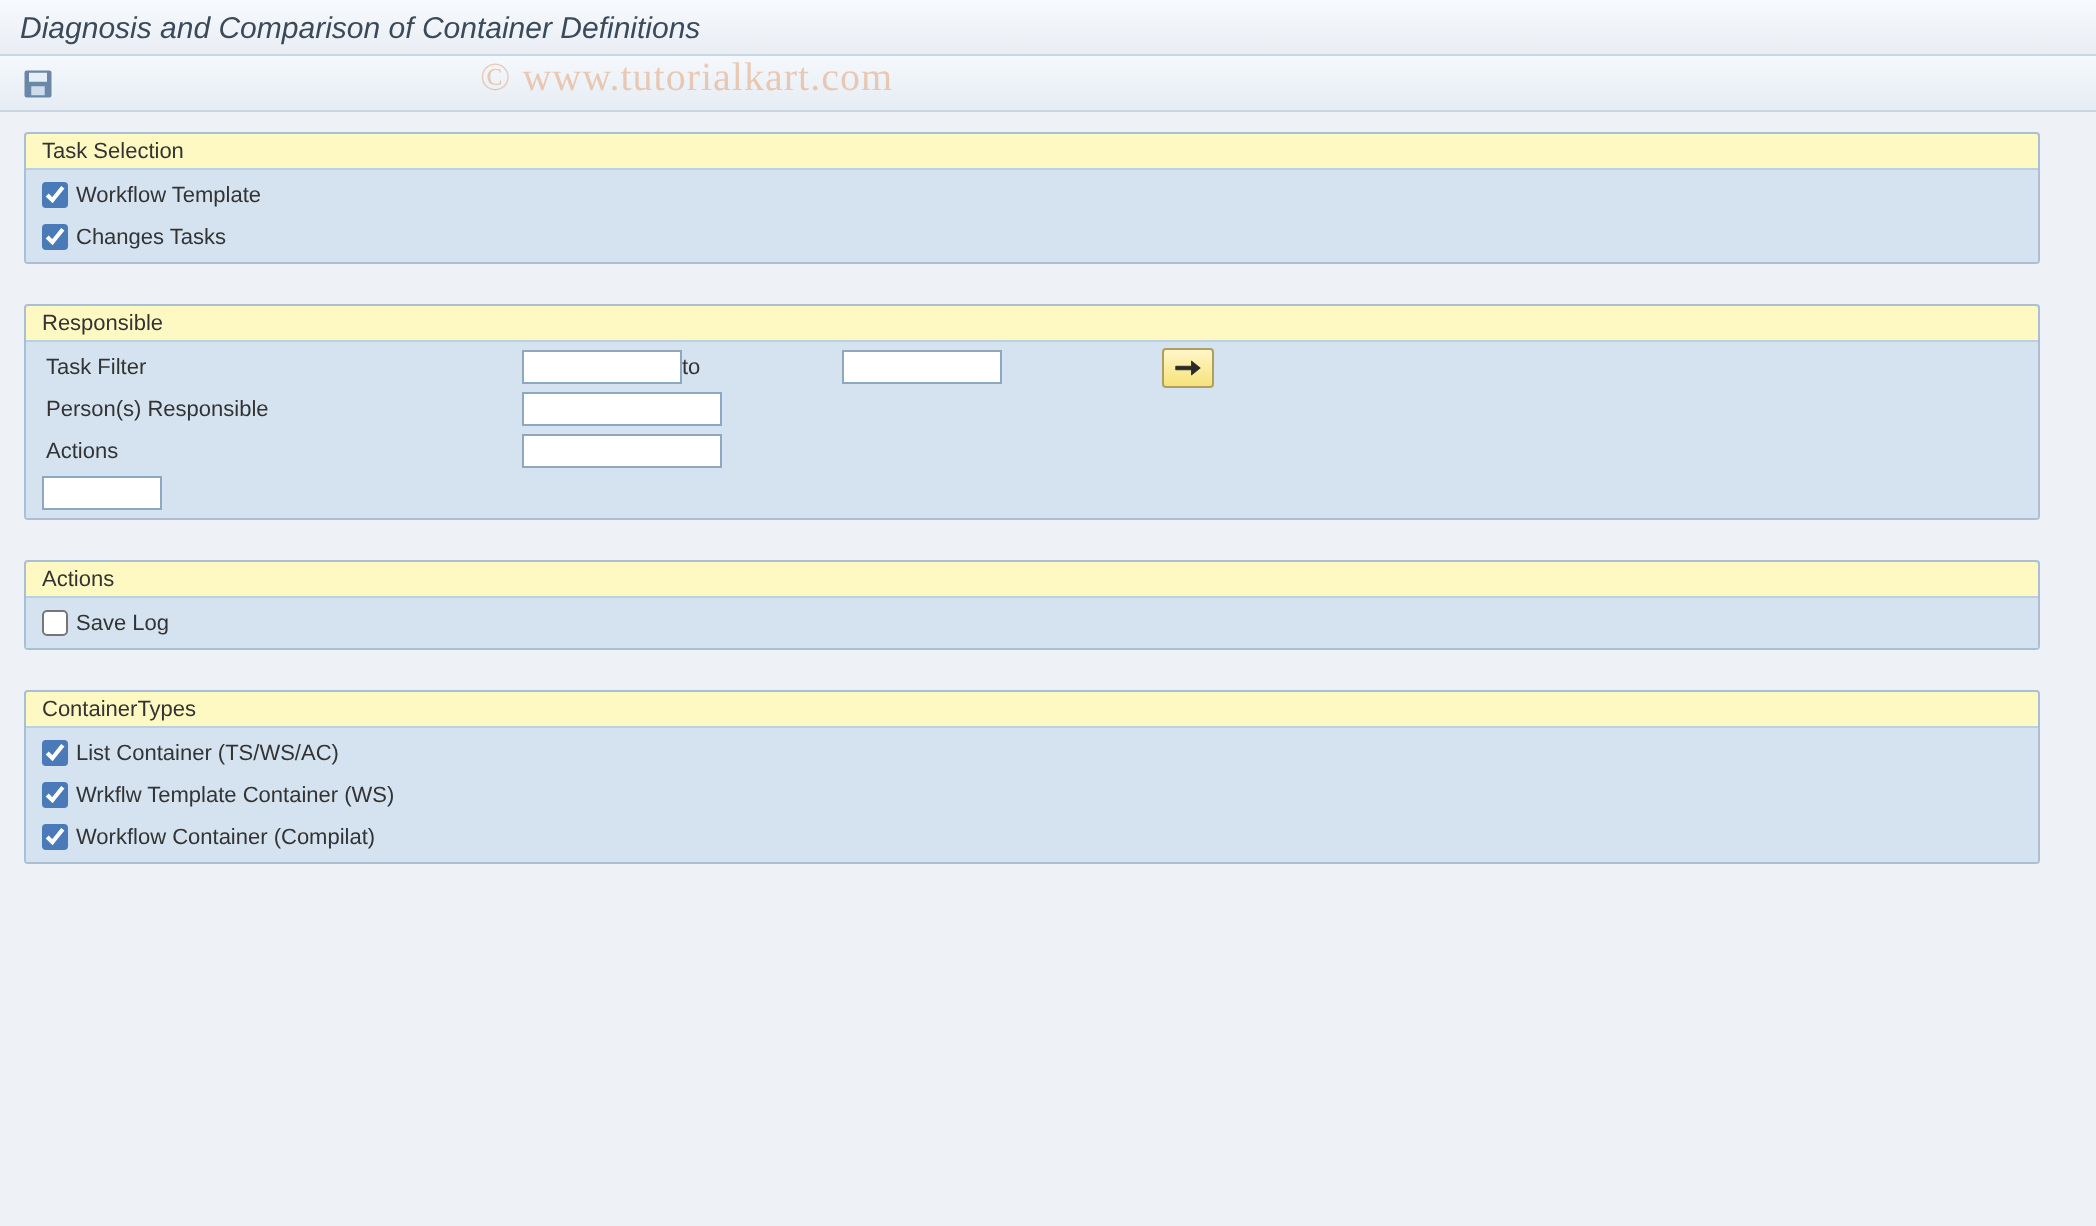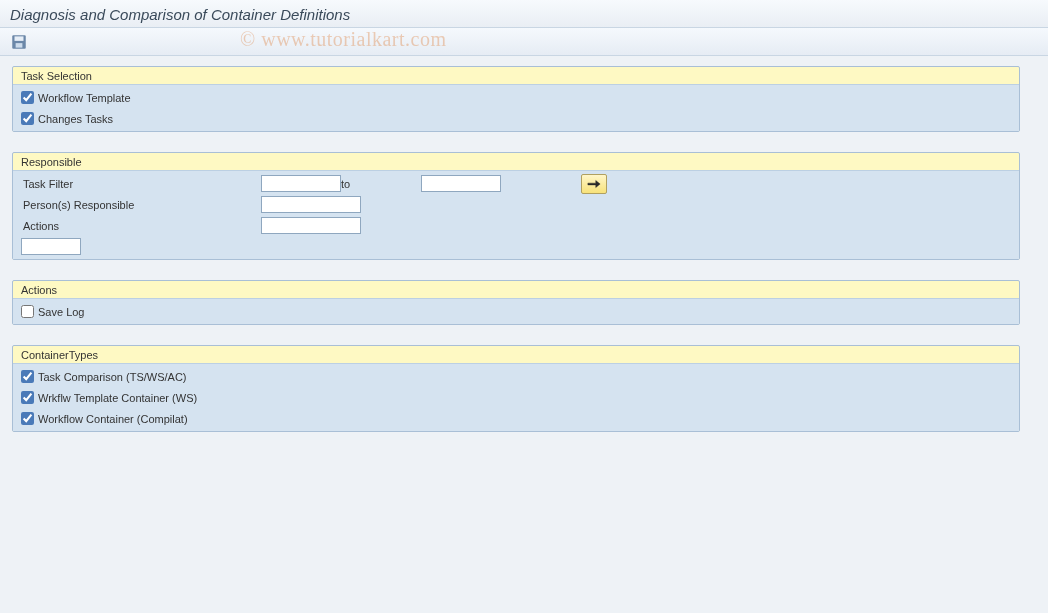--- a/index.html
+++ b/index.html
@@ -188,21 +188,21 @@
     </div>
   </div>
 
 
   <div class="group">
     <div class="group-title">ContainerTypes</div>
     <div class="group-body">
       <div class="row">
         <label class="chk">
           <input type="checkbox" checked="" style="">
-          <span>Task Comparison (TS/WS/AC)</span>
+          <span>List Container (TS/WS/AC)</span>
         </label>
       </div>
       <div class="row">
         <label class="chk">
           <input type="checkbox" checked="" style="">
           <span>Wrkflw Template Container (WS)</span>
         </label>
       </div>
       <div class="row">
         <label class="chk">

